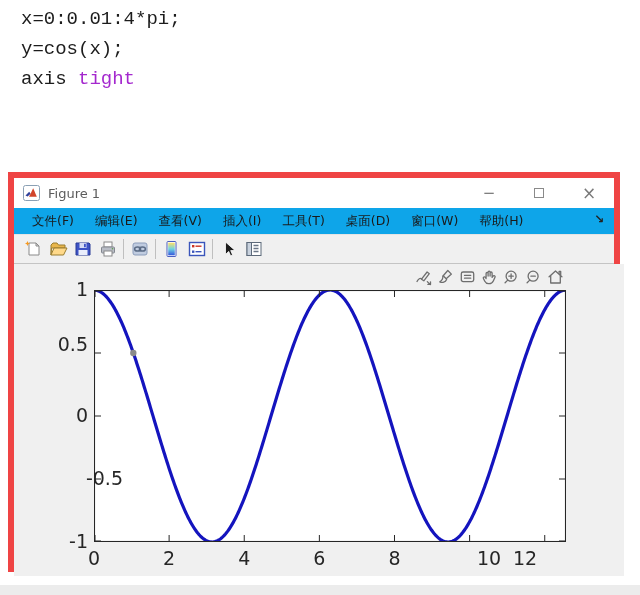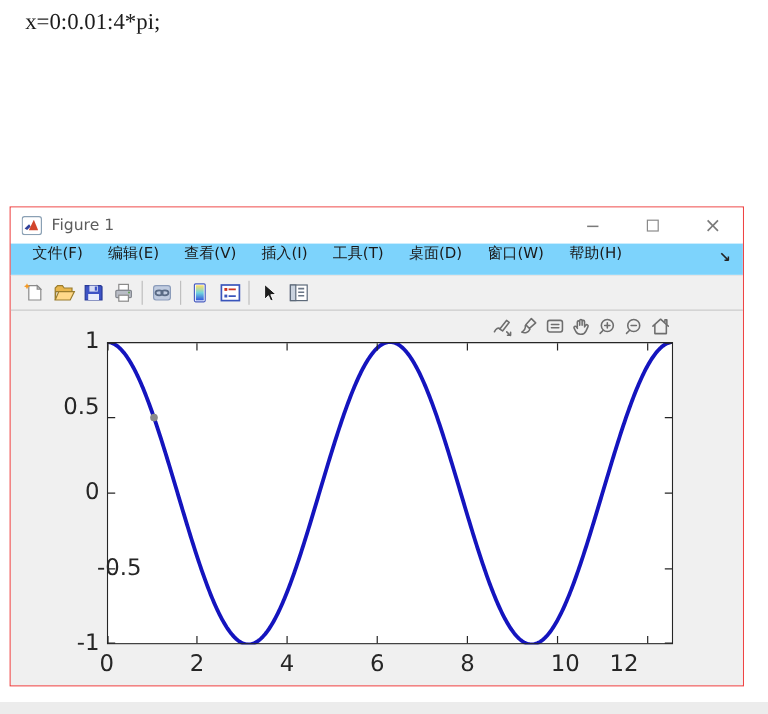--- a/index.html
+++ b/index.html
@@ -6,40 +6,40 @@
   html,body { background:#fff; }
   .page {
     position:relative; width:640px; height:595px; overflow:hidden;
     background:#fff; font-family:"DejaVu Sans", sans-serif;
   }
 
   
   .code-block { position:absolute; top:4px; left:0; width:640px; }
   .code-line {
     height:30px; line-height:30px; margin-left:5px; padding-left:16px;
-    font-family:Liberation Serif, serif; font-size:19px; color:#1c1c1c;
+    font-family:Liberation Mono, monospace; font-size:19px; color:#1c1c1c;
     white-space:pre;
   }
   .code-line.hl { background:#e4efda; }
   .seg-string { color:#a428ce; }
 
   
   .fig-window {
     position:absolute; left:8px; top:172px; width:612px; height:400px;
-    background:#fff; border:1px solid #ef4444;
+    background:#fff; border:6px solid #ef4444;
   }
   .titlebar { height:30px; display:flex; align-items:center; padding-left:9px; background:#fff; }
   .title-icon { width:17px; height:16px; margin-right:8px; flex:0 0 auto; }
   .title-text { font-size:13px; color:#5c5c5c; }
   .win-controls { margin-left:auto; display:flex; height:100%; }
   .win-btn { width:50px; height:100%; display:flex; align-items:center; justify-content:center; color:#7a7a7a; font-size:15px; cursor:default; }
   .win-btn .maxbox { width:10px; height:10px; border:1.2px solid #8a8a8a; }
   .win-btn.close { font-size:17px; }
 
-  .menubar { position:relative; height:26px; display:flex; padding-left:8px; background:#7dd3fc; }
+  .menubar { position:relative; height:26px; display:flex; align-items:center; padding-left:8px; background:#0ea5e9; }
   .menu-item { padding:0 11px 0 10px; font-size:12.5px; color:#1a1a1a; cursor:default; }
   .dock-arrow { position:absolute; right:10px; top:4px; font-size:12px; color:#222; font-weight:bold; }
 
   .toolbar {
     height:30px; background:#f0f0f0; display:flex; align-items:center;
     padding-left:6px; border-top:1px solid #e4e4e4; border-bottom:1px solid #c4c4c4;
   }
   .tool-btn { width:25px; height:25px; display:grid; place-items:center; }
   .tsep { width:1px; height:20px; background:#bfbfbf; margin:0 3px; }
 
@@ -56,20 +56,22 @@
 
   .footer-band { position:absolute; left:0; top:585px; width:640px; height:10px; background:#ececec; }
 </style>
 </head>
 <body>
 
 <div class="page">
 
   <div class="code-block" id="code-block">
       <div class="code-line"><span class="seg-code">x=0:0.01:4*pi;</span></div>
+      <div class="code-line"><span class="seg-code">y=cos(x);</span></div>
+      <div class="code-line"><span class="seg-code">axis </span><span class="seg-string">tight</span></div>
     </div>
 
   <div class="fig-window">
 
     <div class="titlebar">
       <svg class="title-icon" viewBox="0 0 17 16">
         <rect x="0.5" y="0.5" width="16" height="15" rx="2" fill="#ffffff" stroke="#8aa0b4"></rect>
         <path d="M2.5 10.5 L6.2 6.8 L7.6 8.8 L4.6 11.6 Z" fill="#30409a"></path>
         <path d="M6.0 11.8 L10.2 3.2 L13.8 11.8 Z" fill="#d2452b"></path>
       </svg>
@@ -258,21 +260,21 @@
           <div class="ticklabel ylab" style="top: 14px;">1</div>
           <div class="ticklabel ylab" style="top: 69px;">0.5</div>
           <div class="ticklabel ylab" style="top: 140px;">0</div>
           <div class="ticklabel ylab" style="top: 203px; margin-left: 35px;">-0.5</div>
           <div class="ticklabel ylab" style="top: 266px;">-1</div>
           <div class="ticklabel xlab" style="left: 50px;">0</div>
           <div class="ticklabel xlab" style="left: 125.123px;">2</div>
           <div class="ticklabel xlab" style="left: 200.247px;">4</div>
           <div class="ticklabel xlab" style="left: 275.37px;">6</div>
           <div class="ticklabel xlab" style="left: 350.493px;">8</div>
-          <div class="ticklabel xlab" style="left: 432px;">10</div>
+          <div class="ticklabel xlab" style="left: 445px;">10</div>
           <div class="ticklabel xlab" style="left: 481px;">12</div>
         </div>
     </div>
 
   </div>
 
   <div class="footer-band"></div>
 </div>
 
 </body></html>

